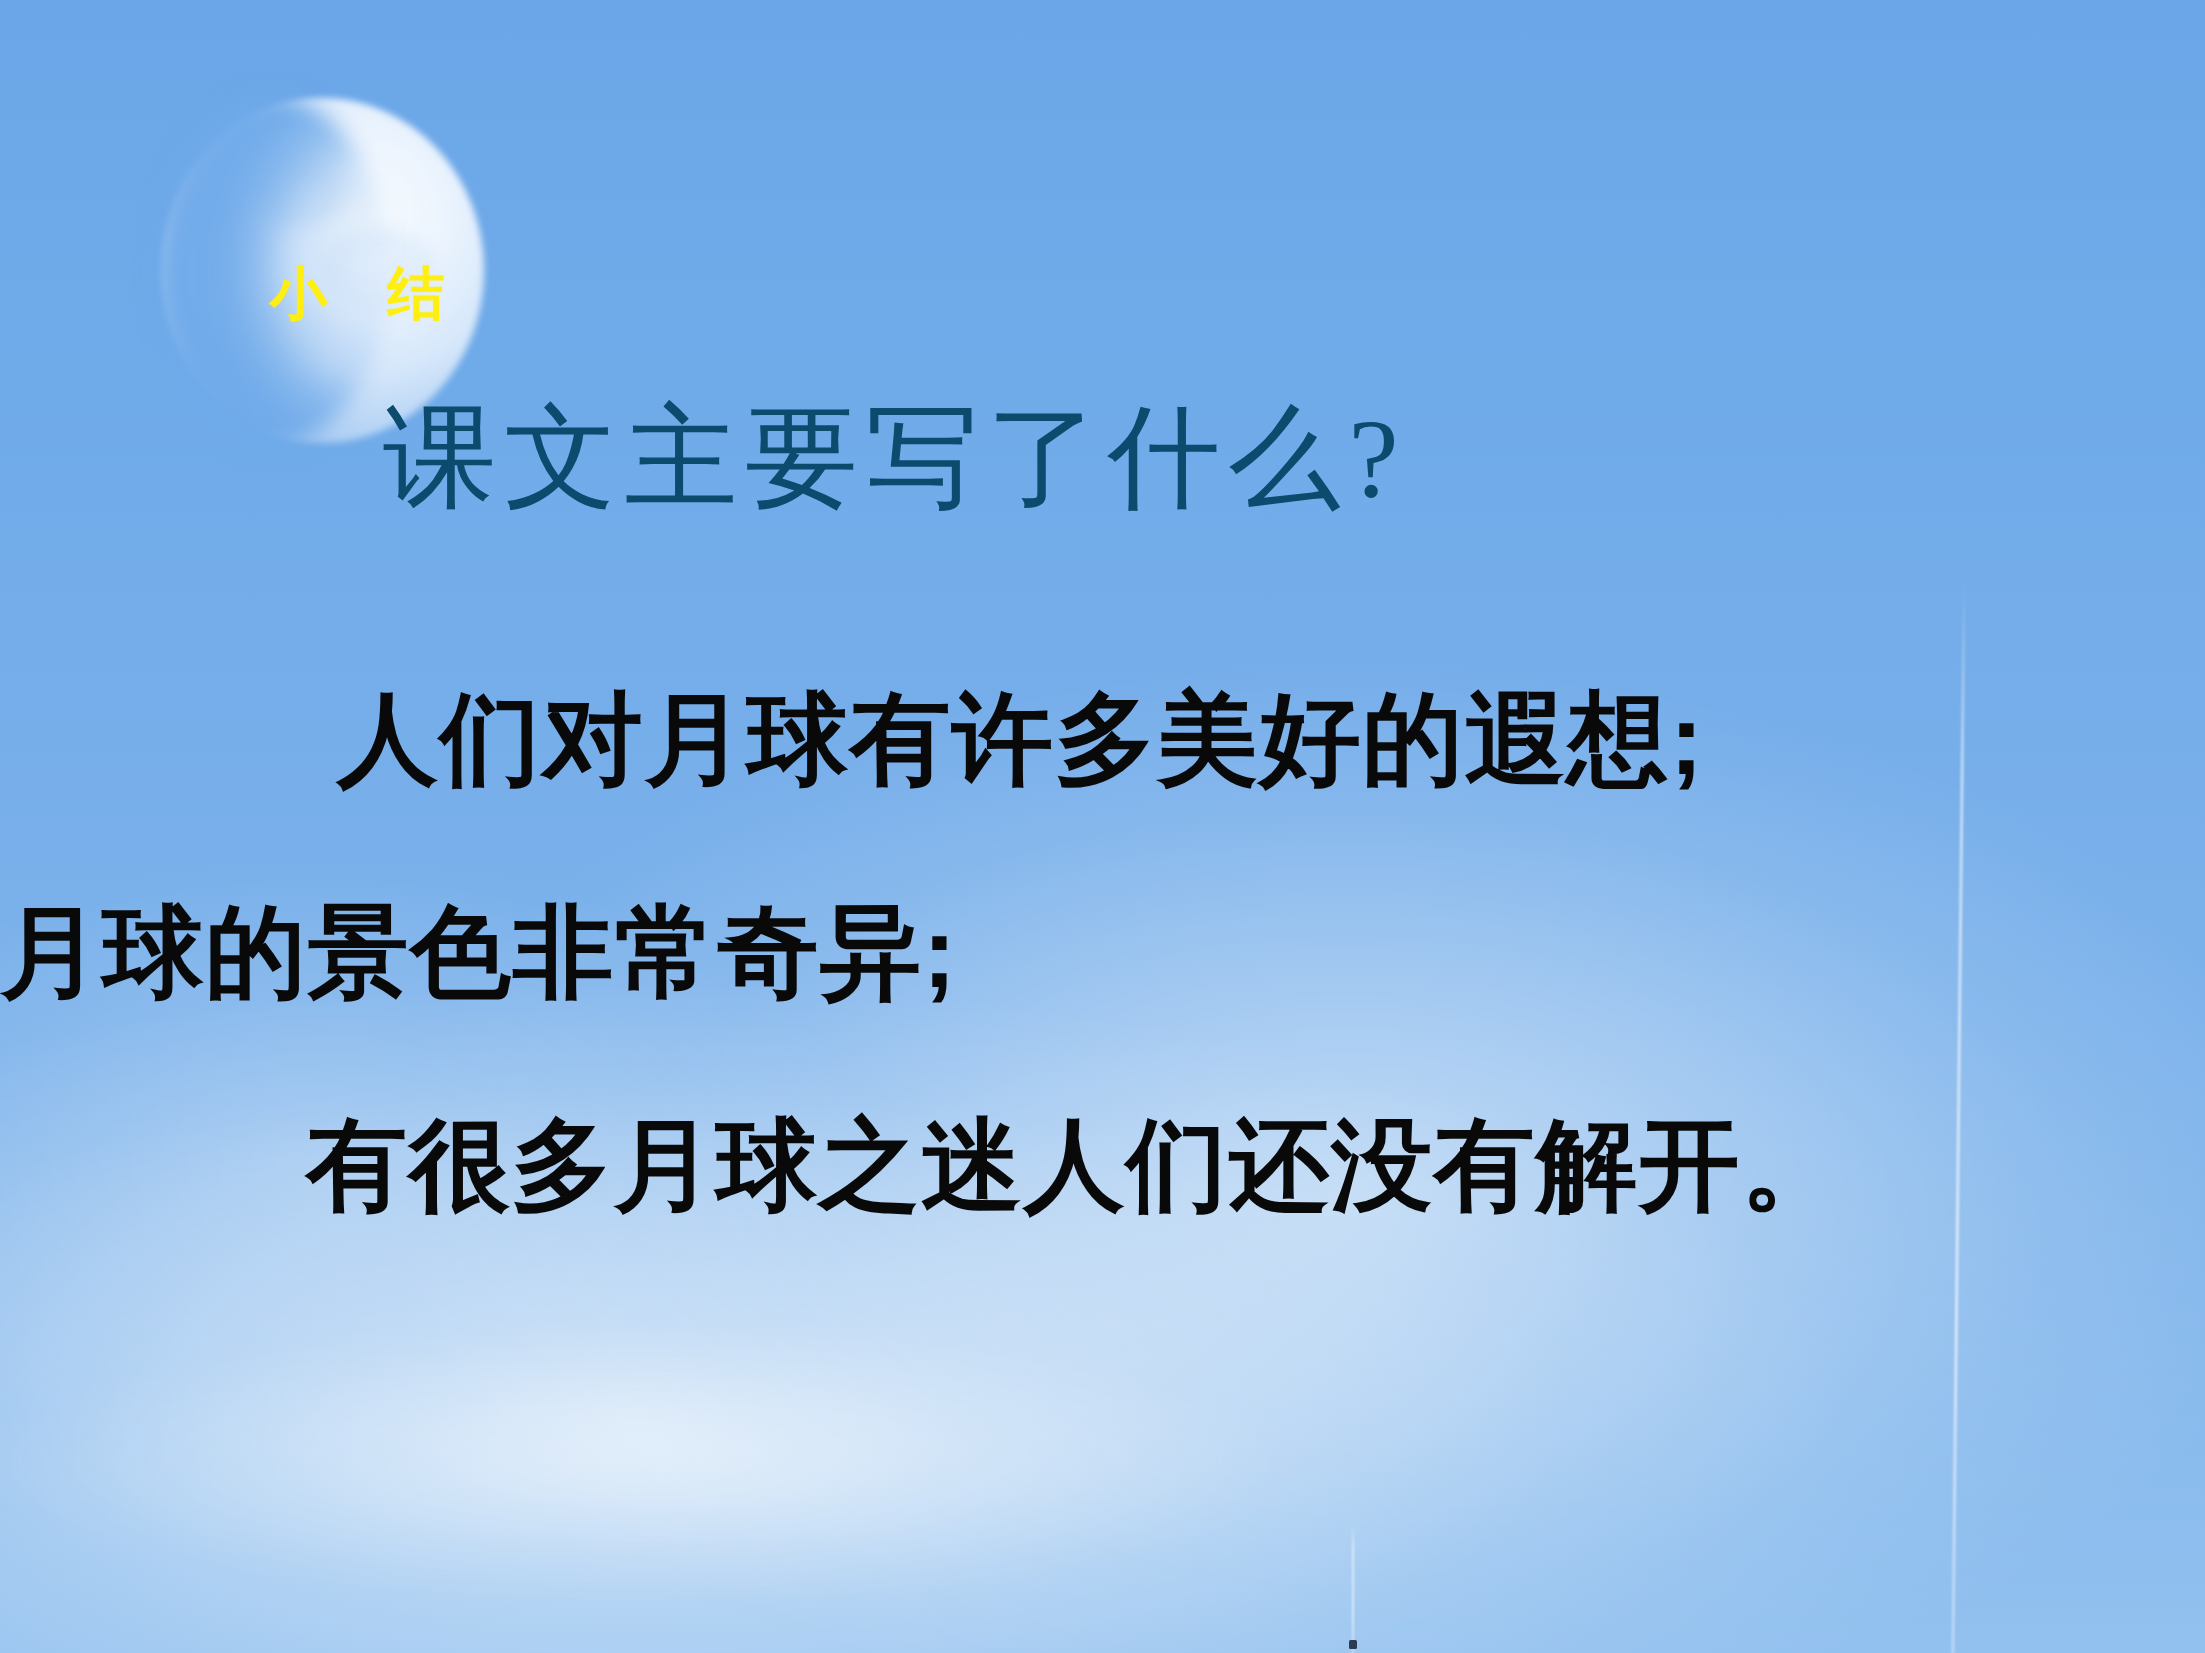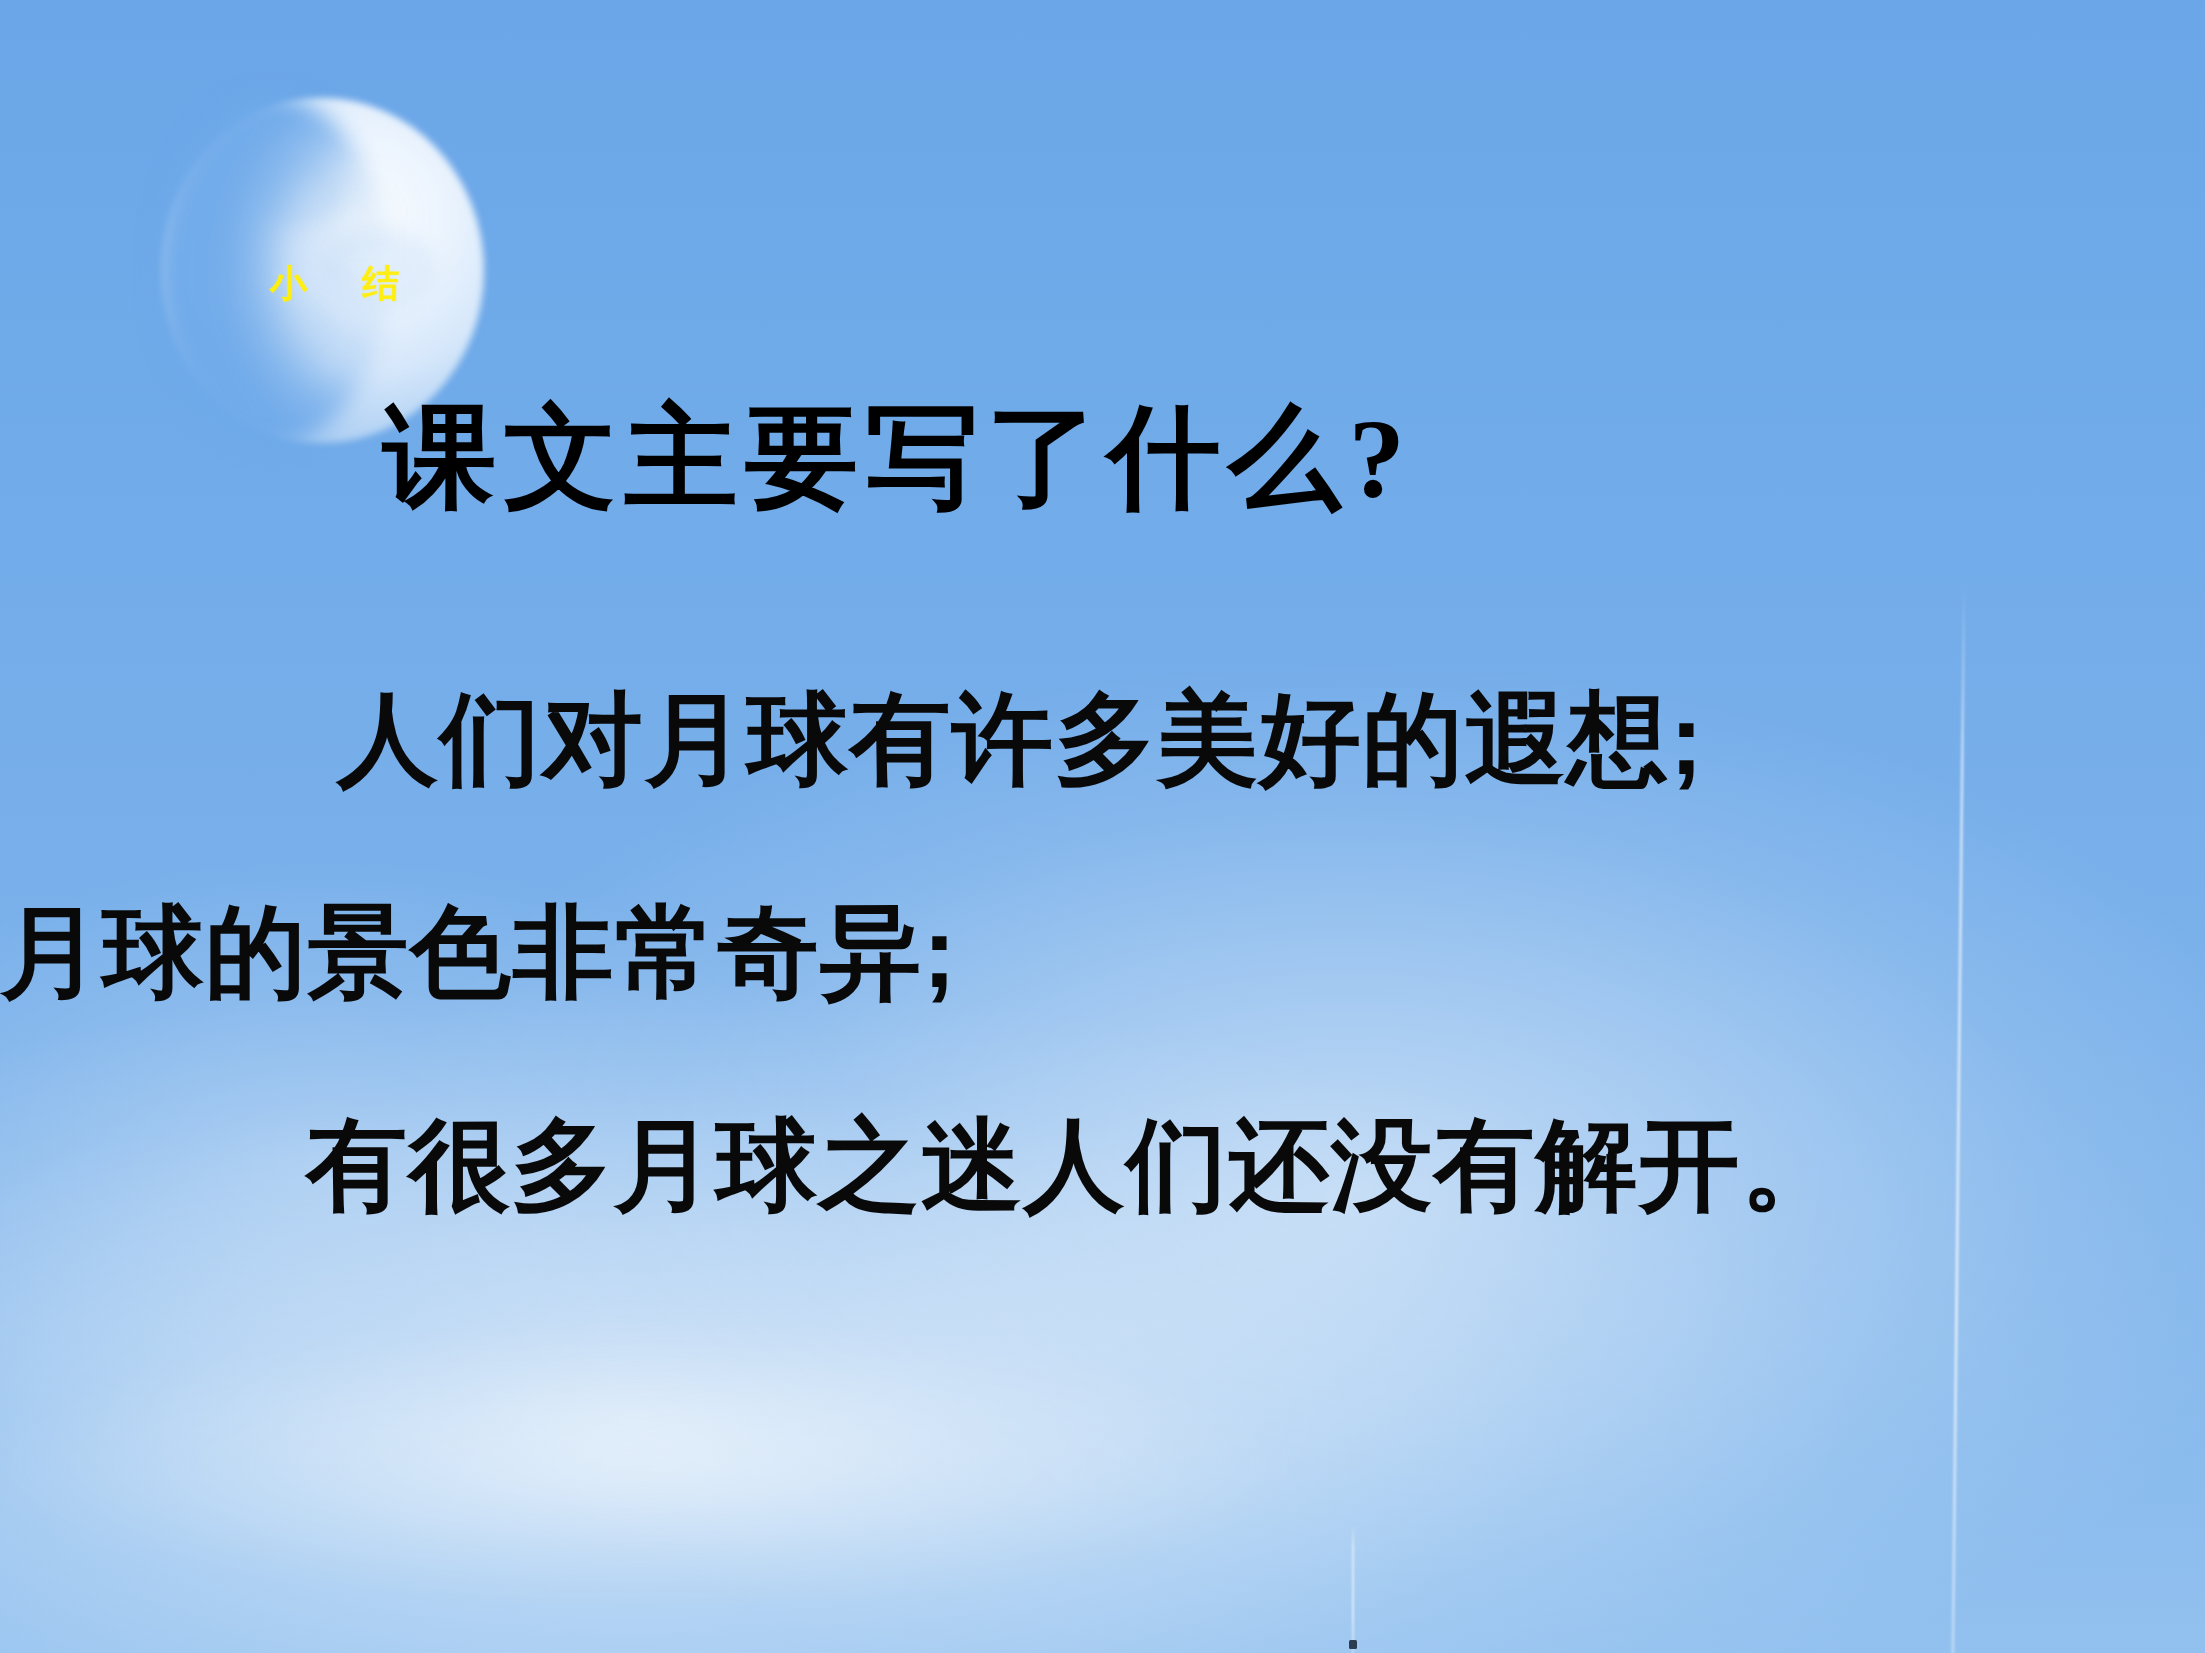--- a/index.html
+++ b/index.html
@@ -133,38 +133,38 @@
     border-radius: 1.5px;
     pointer-events: none;
   }
 
   
   #heading-summary {
     position: absolute;
     left: 270px;
     top: 265px;
     font-family: "Liberation Serif", "DejaVu Serif", serif;
-    font-size: 37px;
+    font-size: 57px;
     font-weight: bold;
     color: #FFEE11;
     letter-spacing: 23px;
     white-space: nowrap;
     line-height: 1;
     text-shadow: 0 0 1.5px rgba(255,238,17,0.9);
     text-align: center;
   }
 
   #title-question {
     position: absolute;
     left: 383px;
     top: 391px;
     font-family: "Liberation Serif", "DejaVu Serif", serif;
     font-size: 113px;
-    font-weight: bold;
-    color: #000000;
+    font-weight: normal;
+    color: #0c4a6e;
     letter-spacing: 7.7px;
     white-space: nowrap;
     line-height: 1.18;
   }
 
   #body-block {
     position: absolute;
     left: 0;
     top: 689px;
     width: 1950px;

